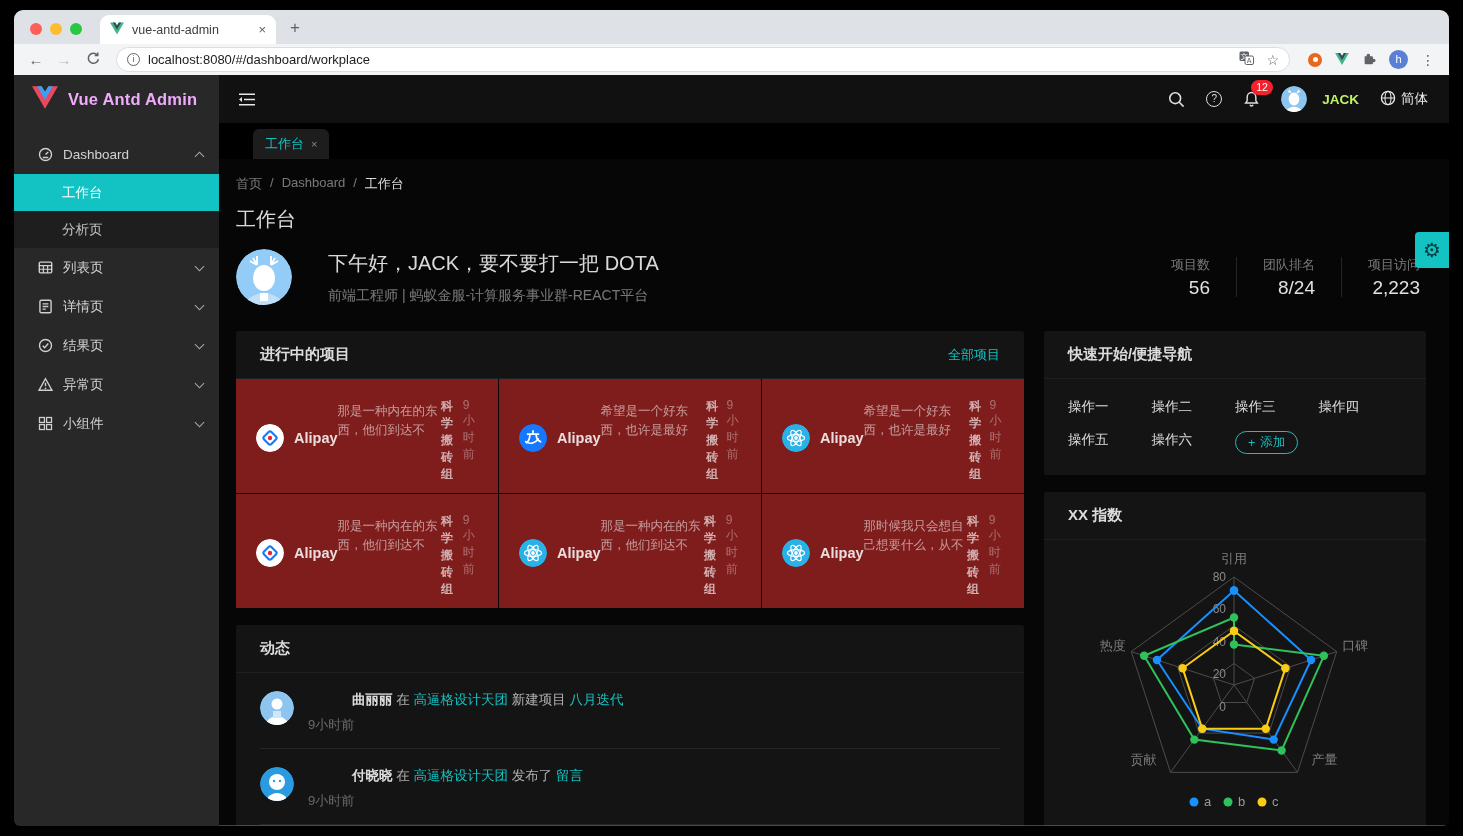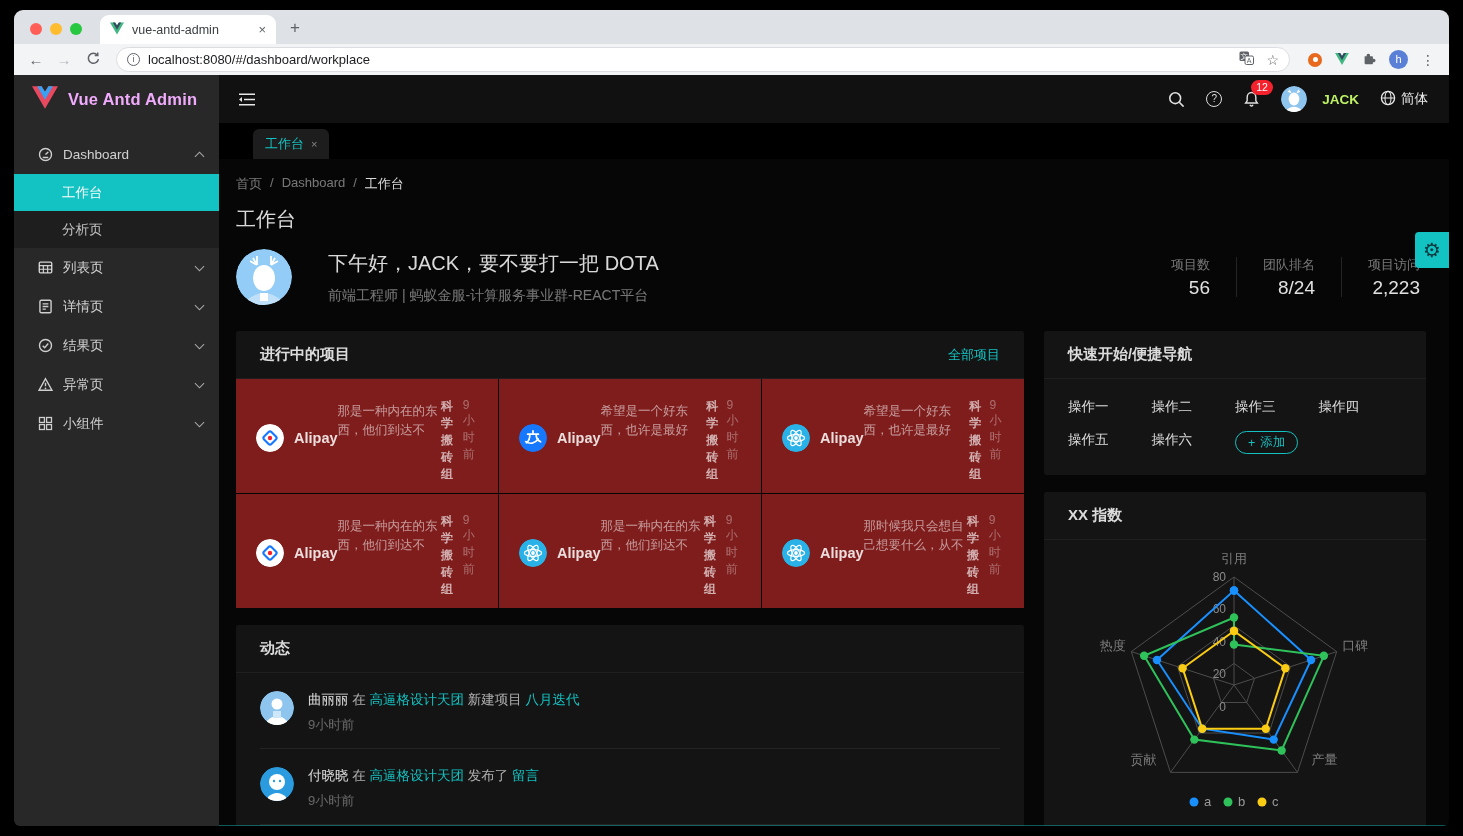--- a/index.html
+++ b/index.html
@@ -100,21 +100,21 @@
   .cname { font-size:14.5px; font-weight:600; color:rgba(255,255,255,.85); }
   .cdesc { margin-top:9px; font-size:12.5px; color:rgba(255,255,255,.55); line-height:1.55;
     height:40px; overflow:hidden; }
   .cfoot { margin-top:auto; display:flex; justify-content:space-between; font-size:12px; }
   .cgroup { color:rgba(255,255,255,.65); font-weight:600; }
   .ctime { color:rgba(255,255,255,.35); }
   .feed { padding:0 24px; }
   .fitem { display:flex; gap:14px; padding:18px 0 14px; border-bottom:1px solid #242424; }
   .favatar { width:34px; height:34px; border-radius:50%; overflow:hidden; flex:0 0 34px; }
   .fline { font-size:13.5px; color:rgba(255,255,255,.65); }
-  .fuser { color:rgba(255,255,255,.85); font-weight:400; }
+  .fuser { color:rgba(255,255,255,.85); font-weight:700;margin-left:44px; }
   .flink { color:#13c2c2; cursor:pointer; }
   .ftime { margin-top:7px; font-size:13px; color:rgba(255,255,255,.35); }
   .ops { padding:19px 24px 21px; display:grid; grid-template-columns:repeat(4,1fr); row-gap:15px; }
   .op { font-size:13.5px; color:rgba(255,255,255,.85); cursor:pointer; }
   .addbtn { display:inline-flex; align-items:center; gap:5px; border:1px solid #13c2c2;
     color:#13c2c2; border-radius:12px; font-size:12.5px; padding:2px 12px; width:fit-content;
     cursor:pointer; background:transparent; }
   .chartpanel { margin-top:17px; }
   .gearbtn { position:absolute; right:0; top:157px; width:34px; height:36px; background:#13c2c2;
     border-radius:4px 0 0 4px; display:flex; align-items:center; justify-content:center;

